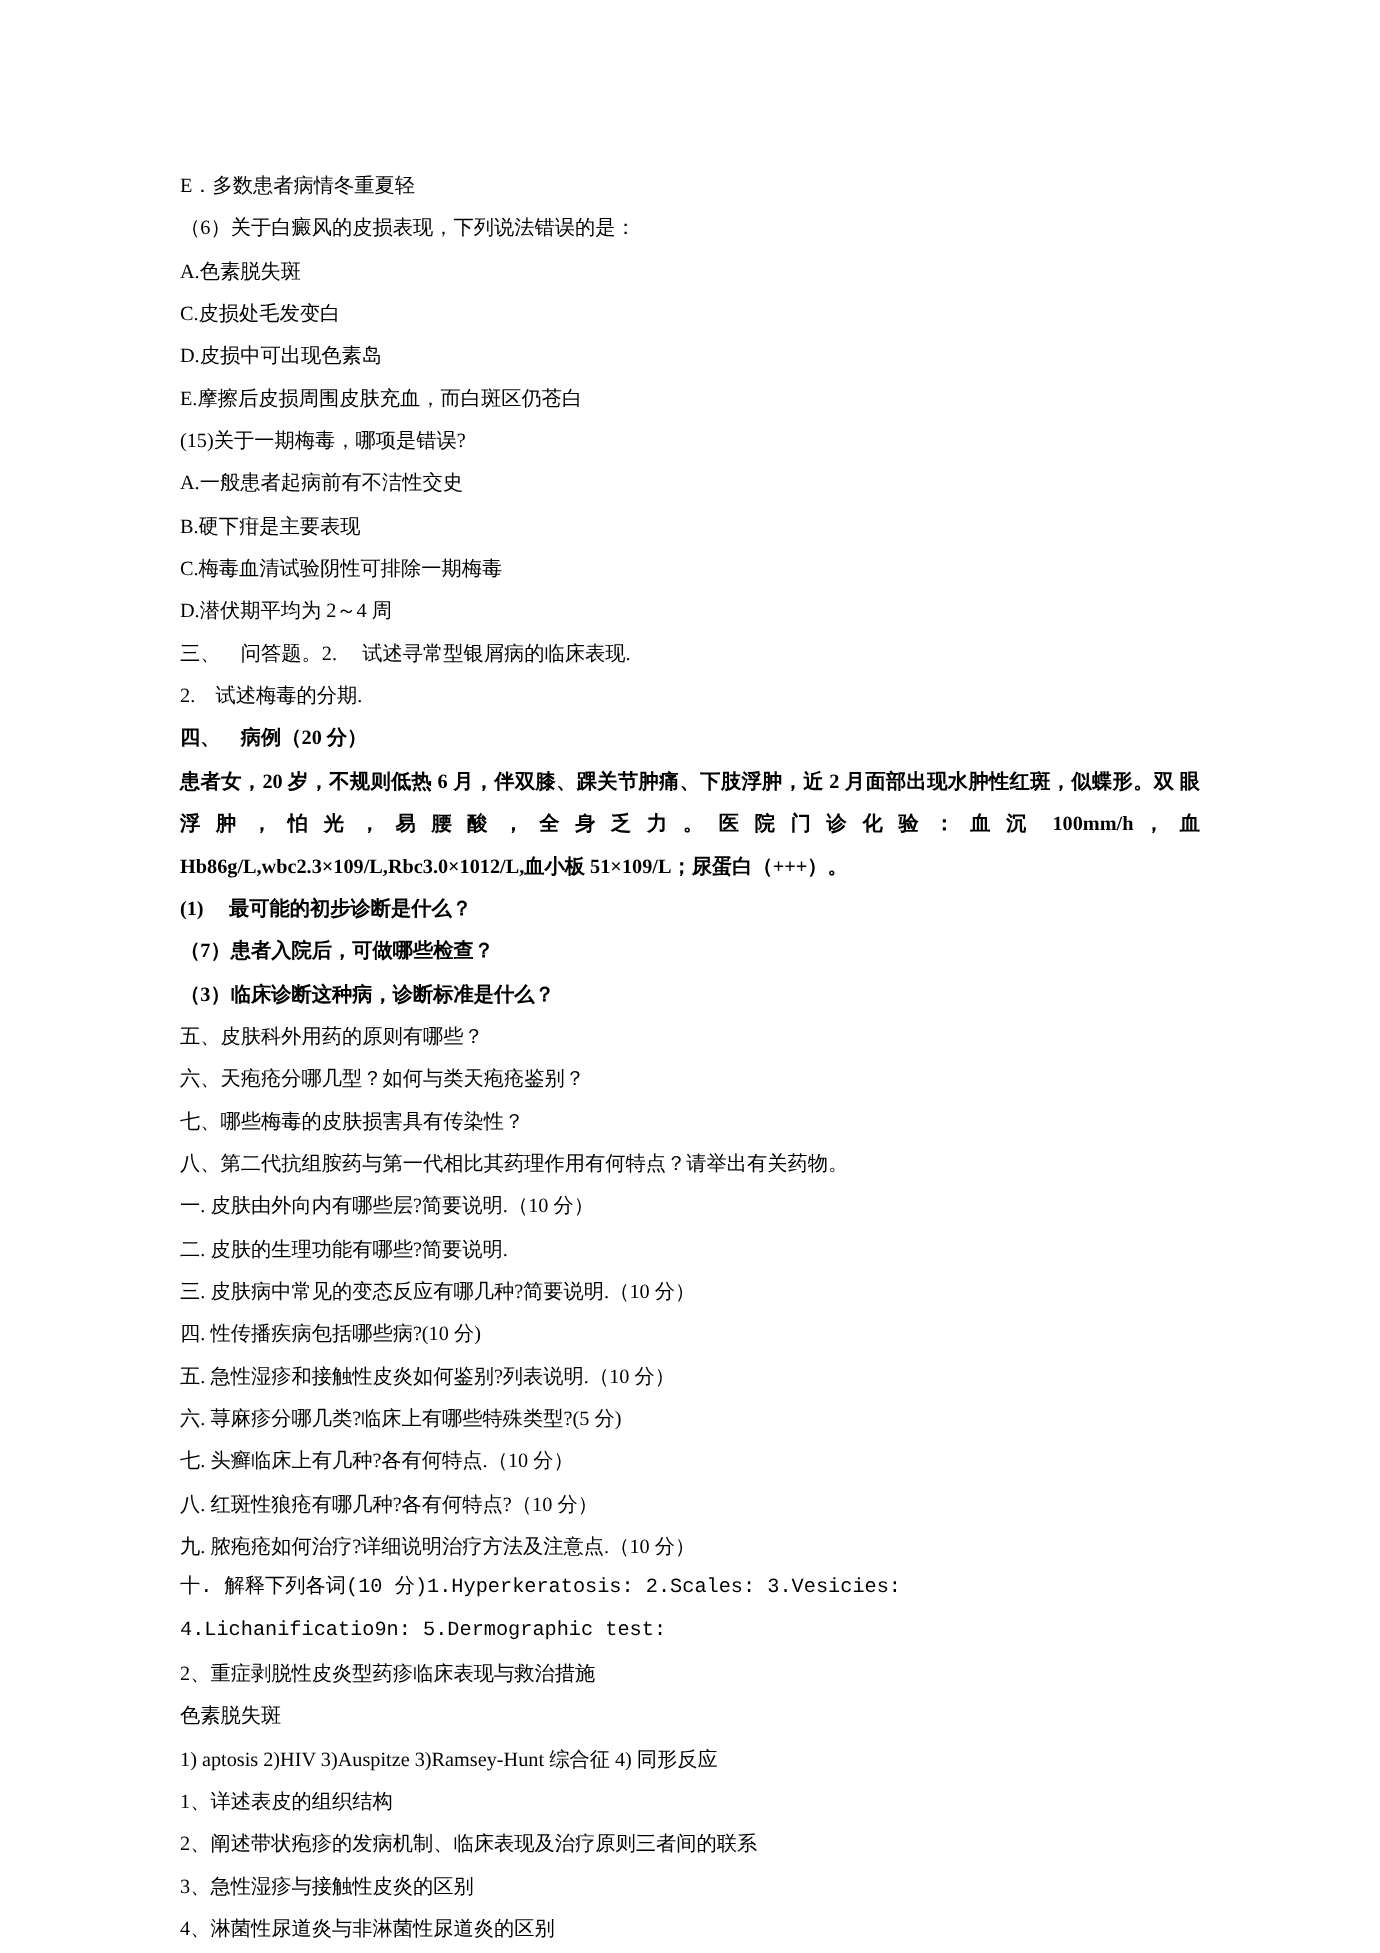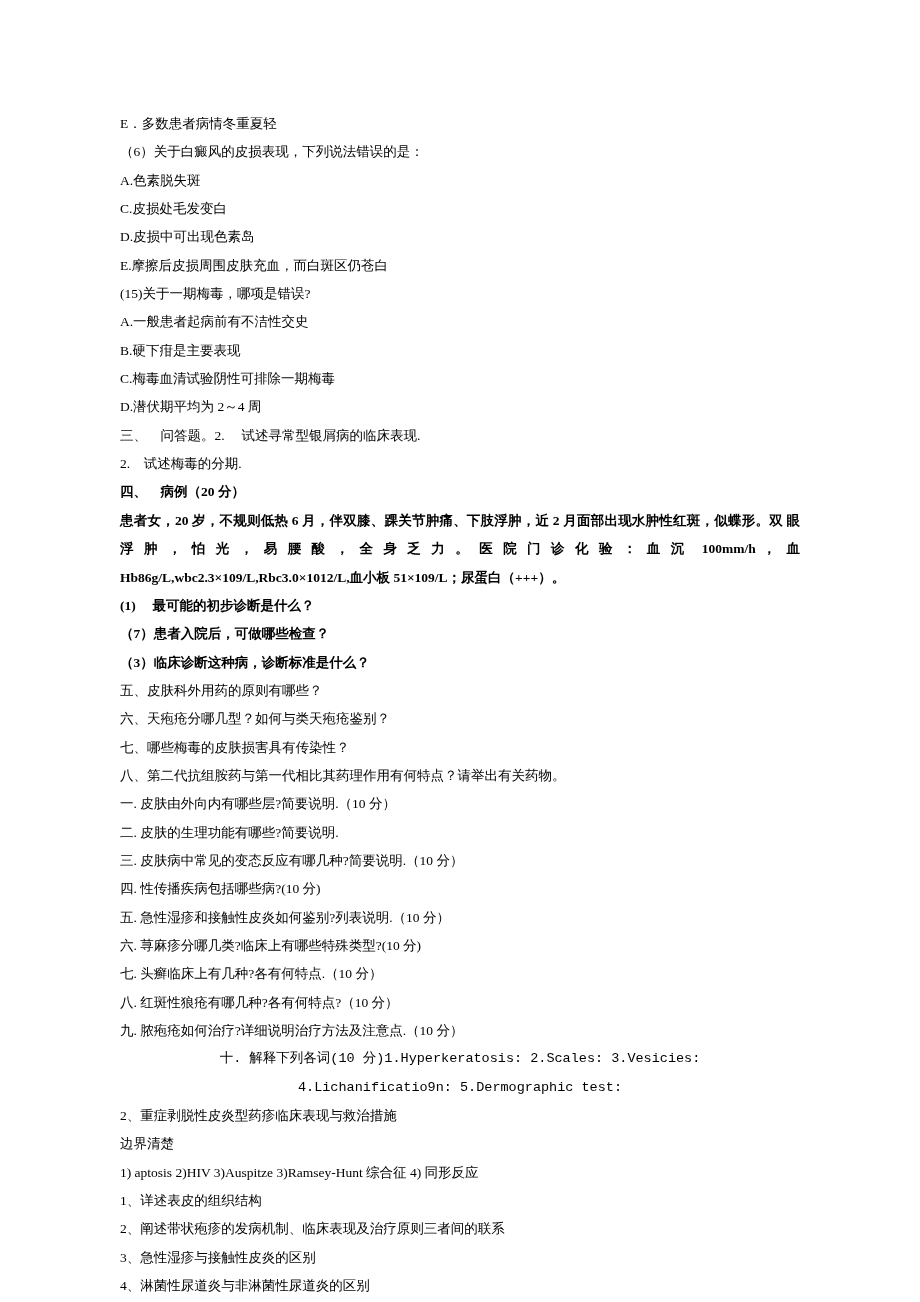--- a/index.html
+++ b/index.html
@@ -17,21 +17,20 @@
     }
     .line {
       display: block;
       white-space: pre-wrap;
     }
     .bold {
       font-weight: bold;
     }
     .code {
       font-family: "Courier New", monospace;
-      text-align: center;
     }
   </style>
 </head>
 <body>
 
 <div class="page">
   <span class="line">E．多数患者病情冬重夏轻</span>
   <span class="line">（6）关于白癜风的皮损表现，下列说法错误的是：</span>
   <span class="line">A.色素脱失斑</span>
   <span class="line">C.皮损处毛发变白</span>
@@ -51,27 +50,27 @@
   <span class="line bold">（3）临床诊断这种病，诊断标准是什么？</span>
   <span class="line">五、皮肤科外用药的原则有哪些？</span>
   <span class="line">六、天疱疮分哪几型？如何与类天疱疮鉴别？</span>
   <span class="line">七、哪些梅毒的皮肤损害具有传染性？</span>
   <span class="line">八、第二代抗组胺药与第一代相比其药理作用有何特点？请举出有关药物。</span>
   <span class="line">一. 皮肤由外向内有哪些层?简要说明.（10 分）</span>
   <span class="line">二. 皮肤的生理功能有哪些?简要说明.</span>
   <span class="line">三. 皮肤病中常见的变态反应有哪几种?简要说明.（10 分）</span>
   <span class="line">四. 性传播疾病包括哪些病?(10 分)</span>
   <span class="line">五. 急性湿疹和接触性皮炎如何鉴别?列表说明.（10 分）</span>
-  <span class="line">六. 荨麻疹分哪几类?临床上有哪些特殊类型?(10 分)</span>
+  <span class="line">六. 荨麻疹分哪几类?临床上有哪些特殊类型?(5 分)</span>
   <span class="line">七. 头癣临床上有几种?各有何特点.（10 分）</span>
   <span class="line">八. 红斑性狼疮有哪几种?各有何特点?（10 分）</span>
   <span class="line">九. 脓疱疮如何治疗?详细说明治疗方法及注意点.（10 分）</span>
   <span class="line code">十. 解释下列各词(10 分)1.Hyperkeratosis: 2.Scales: 3.Vesicies:</span>
   <span class="line code">4.Lichanificatio9n: 5.Dermographic test:</span>
   <span class="line">2、重症剥脱性皮炎型药疹临床表现与救治措施</span>
-  <span class="line">边界清楚</span>
+  <span class="line">色素脱失斑</span>
   <span class="line">1) aptosis 2)HIV 3)Auspitze 3)Ramsey-Hunt 综合征 4) 同形反应</span>
   <span class="line">1、详述表皮的组织结构</span>
   <span class="line">2、阐述带状疱疹的发病机制、临床表现及治疗原则三者间的联系</span>
   <span class="line">3、急性湿疹与接触性皮炎的区别</span>
   <span class="line">4、淋菌性尿道炎与非淋菌性尿道炎的区别</span>
 
 </div>
 
 </body></html>

